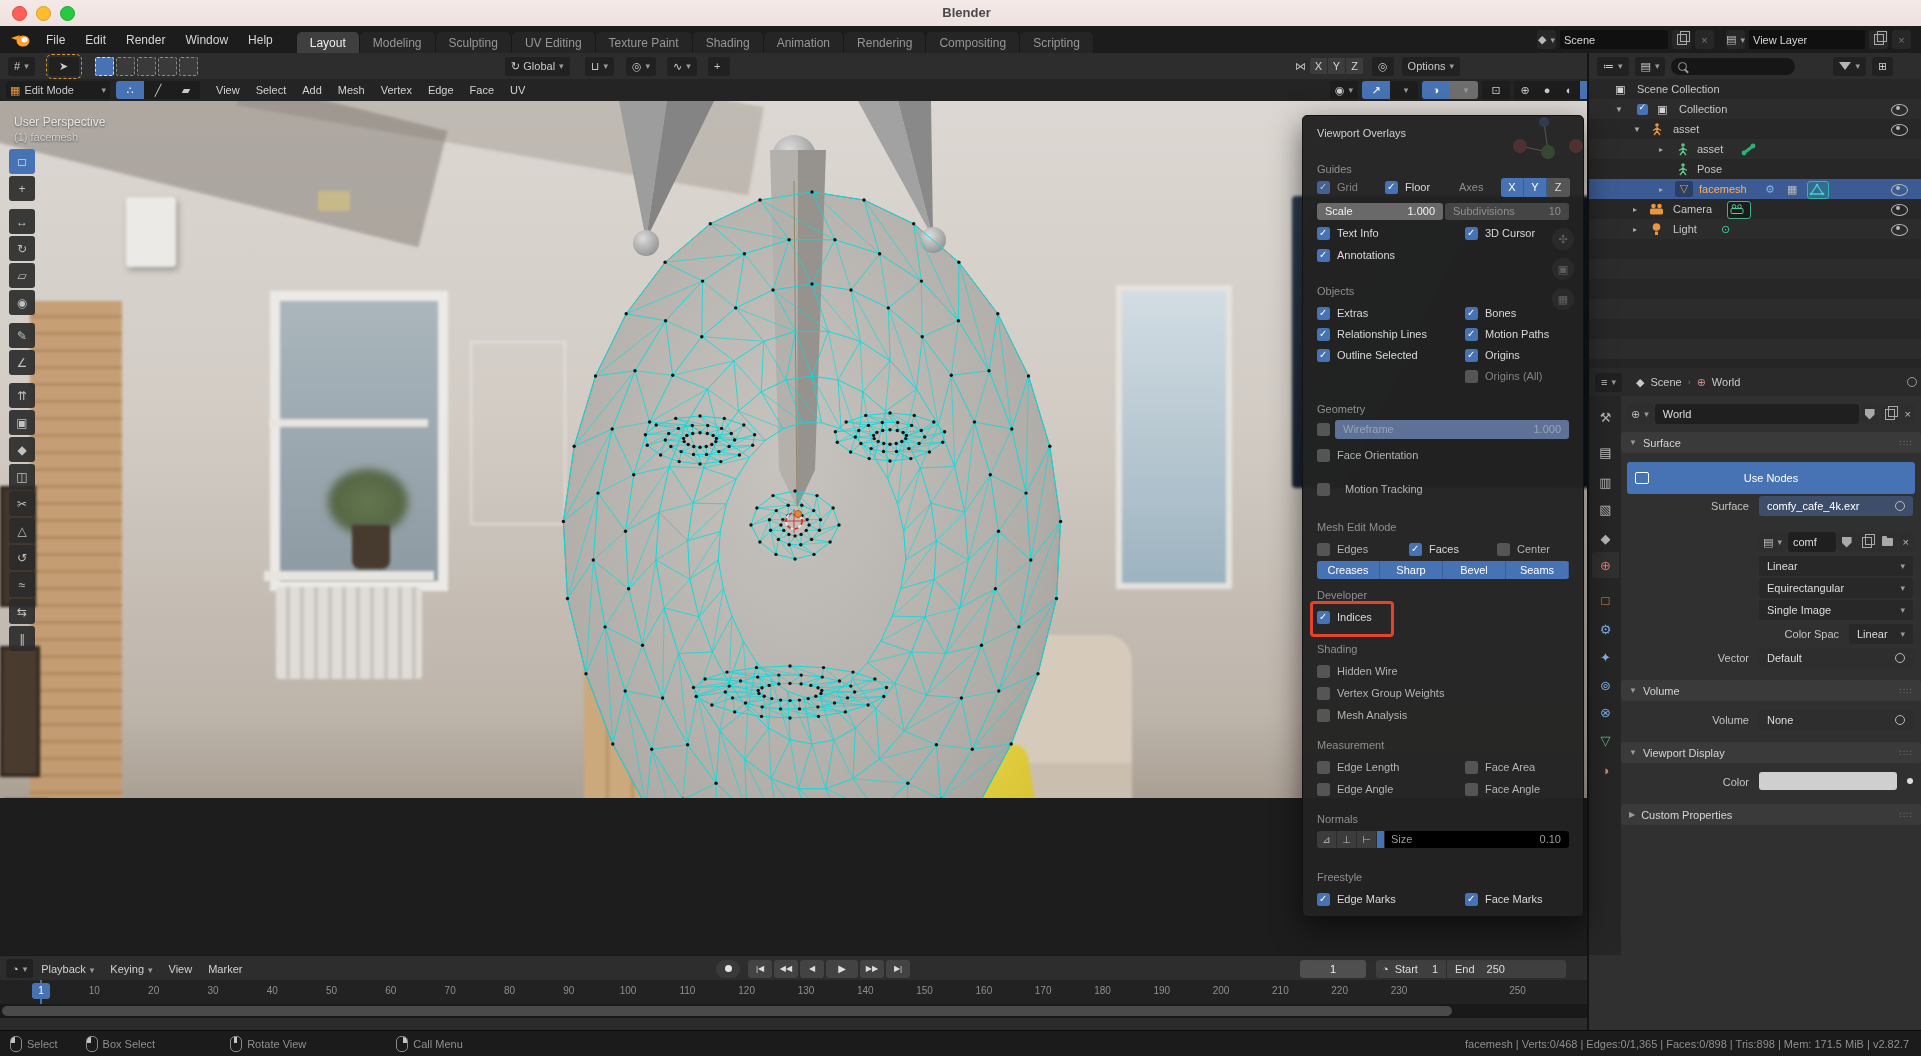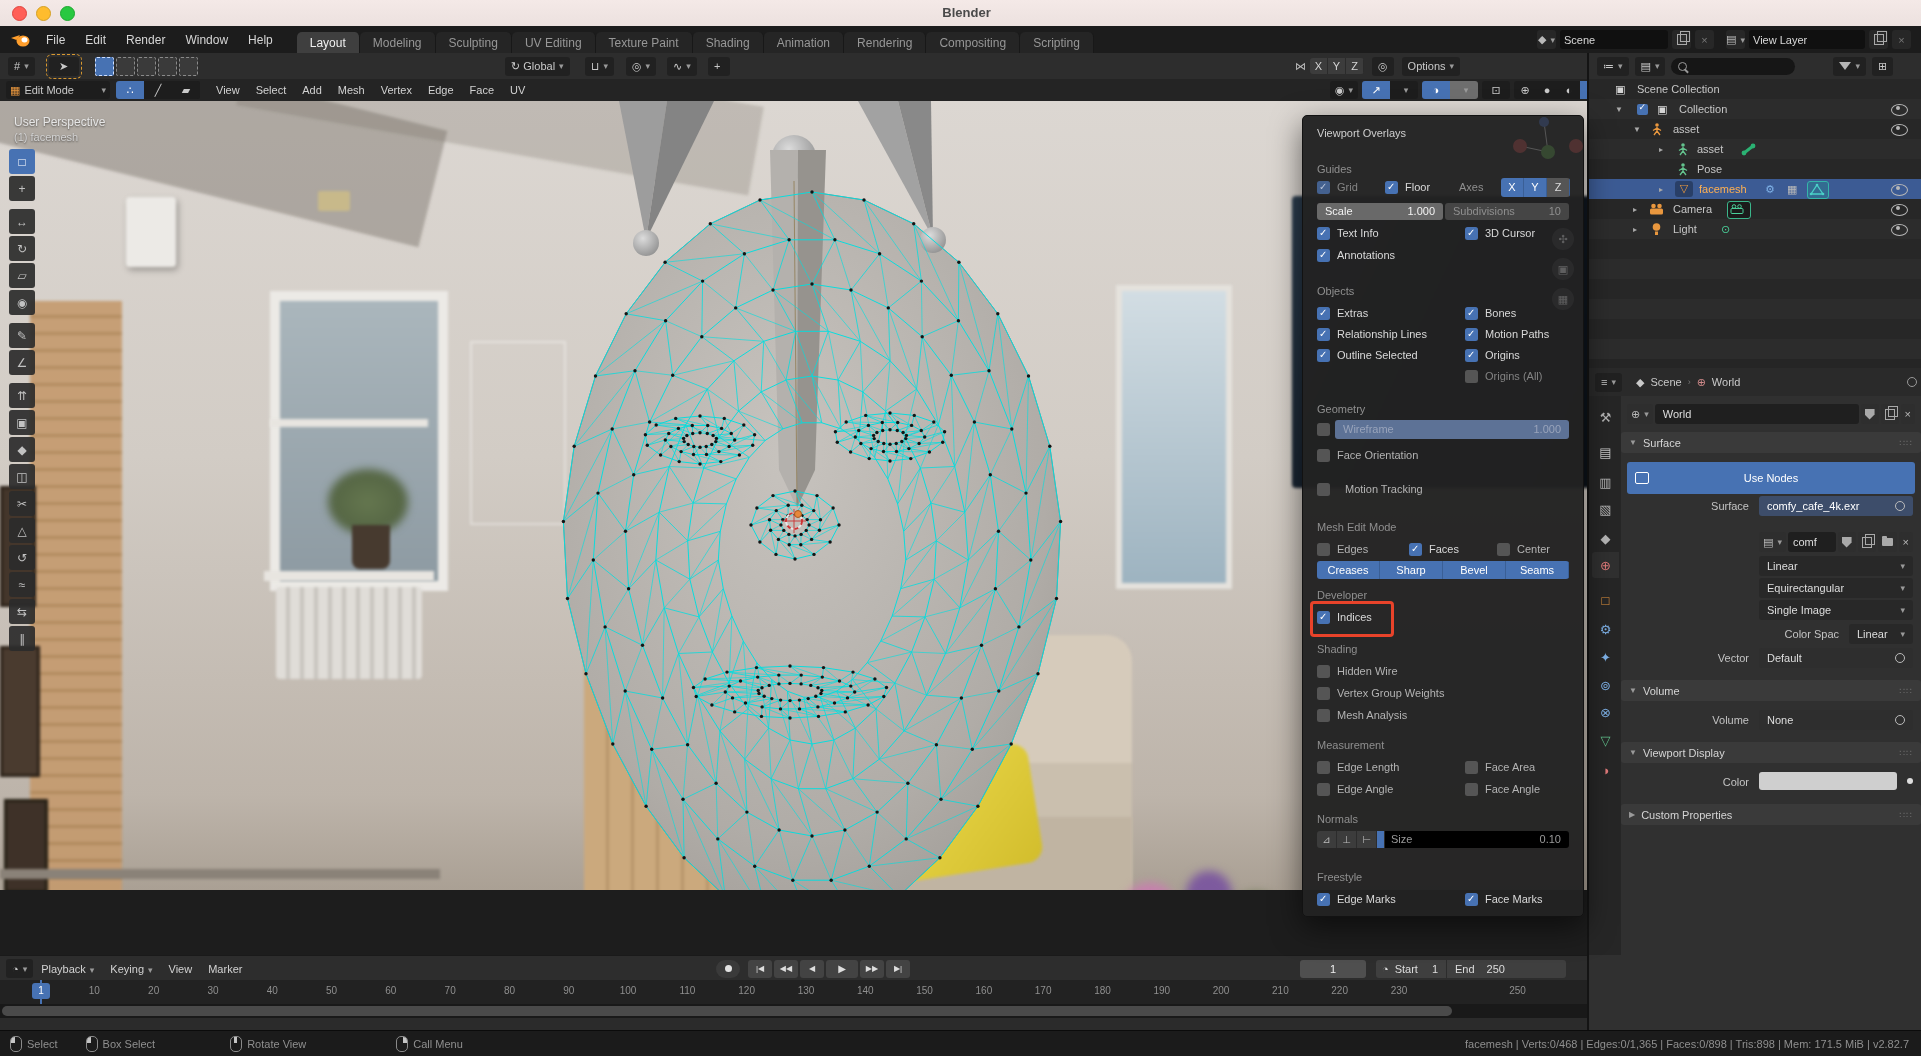--- a/index.html
+++ b/index.html
@@ -36,21 +36,21 @@
   
   #vphead{left:0;top:79px;width:1587px;height:22px;background:#242424;border-bottom:1px solid #151515}
   .vmenu{padding:0 8px;color:#d2d2d2}
   .hbtn{height:18px;min-width:20px;background:#1d1d1d;border-radius:3px;display:flex;align-items:center;justify-content:center;padding:0 4px;color:#c9c9c9}
   .hbtn.blue{background:#4772b3;color:#fff}
   .hbtn.pressed{background:#6e6e6e;color:#fff}
   .shadegrp{display:flex;background:#1d1d1d;border-radius:3px;overflow:hidden}
   .shadegrp .s{width:22px;height:18px;display:flex;align-items:center;justify-content:center;color:#c9c9c9}
   .shadegrp .s.on{background:#4772b3;color:#fff}
   
-  #viewport{left:0;top:101px;width:1587px;height:789px;overflow:hidden;
+  #viewport{left:0;top:101px;width:1587px;height:697px;overflow:hidden;
             background:linear-gradient(180deg,#dcd7d2 0%,#d2ccc5 45%,#bdb4aa 88%,#aaa094 100%)}
   .bl{filter:blur(1.5px)}
   .hud{color:#e6e6e6;text-shadow:0 1px 2px rgba(0,0,0,.55);font-size:12px}
   
   .vtool{width:26px;height:25px;background:rgba(43,43,43,.92);border-radius:3px;display:flex;align-items:center;justify-content:center;color:#c2c2c2;font-size:12px;margin-bottom:2px}
   .vtool.on{background:#4772b3;color:#fff}
   
   #popup{left:1302px;top:115px;width:280px;height:800px;background:rgba(34,34,34,.97);
          border:1px solid #121212;border-radius:5px;box-shadow:0 10px 30px rgba(0,0,0,.55);z-index:50}
   .prow{position:absolute;left:14px;right:14px;height:18px;display:flex;align-items:center;gap:7px}

